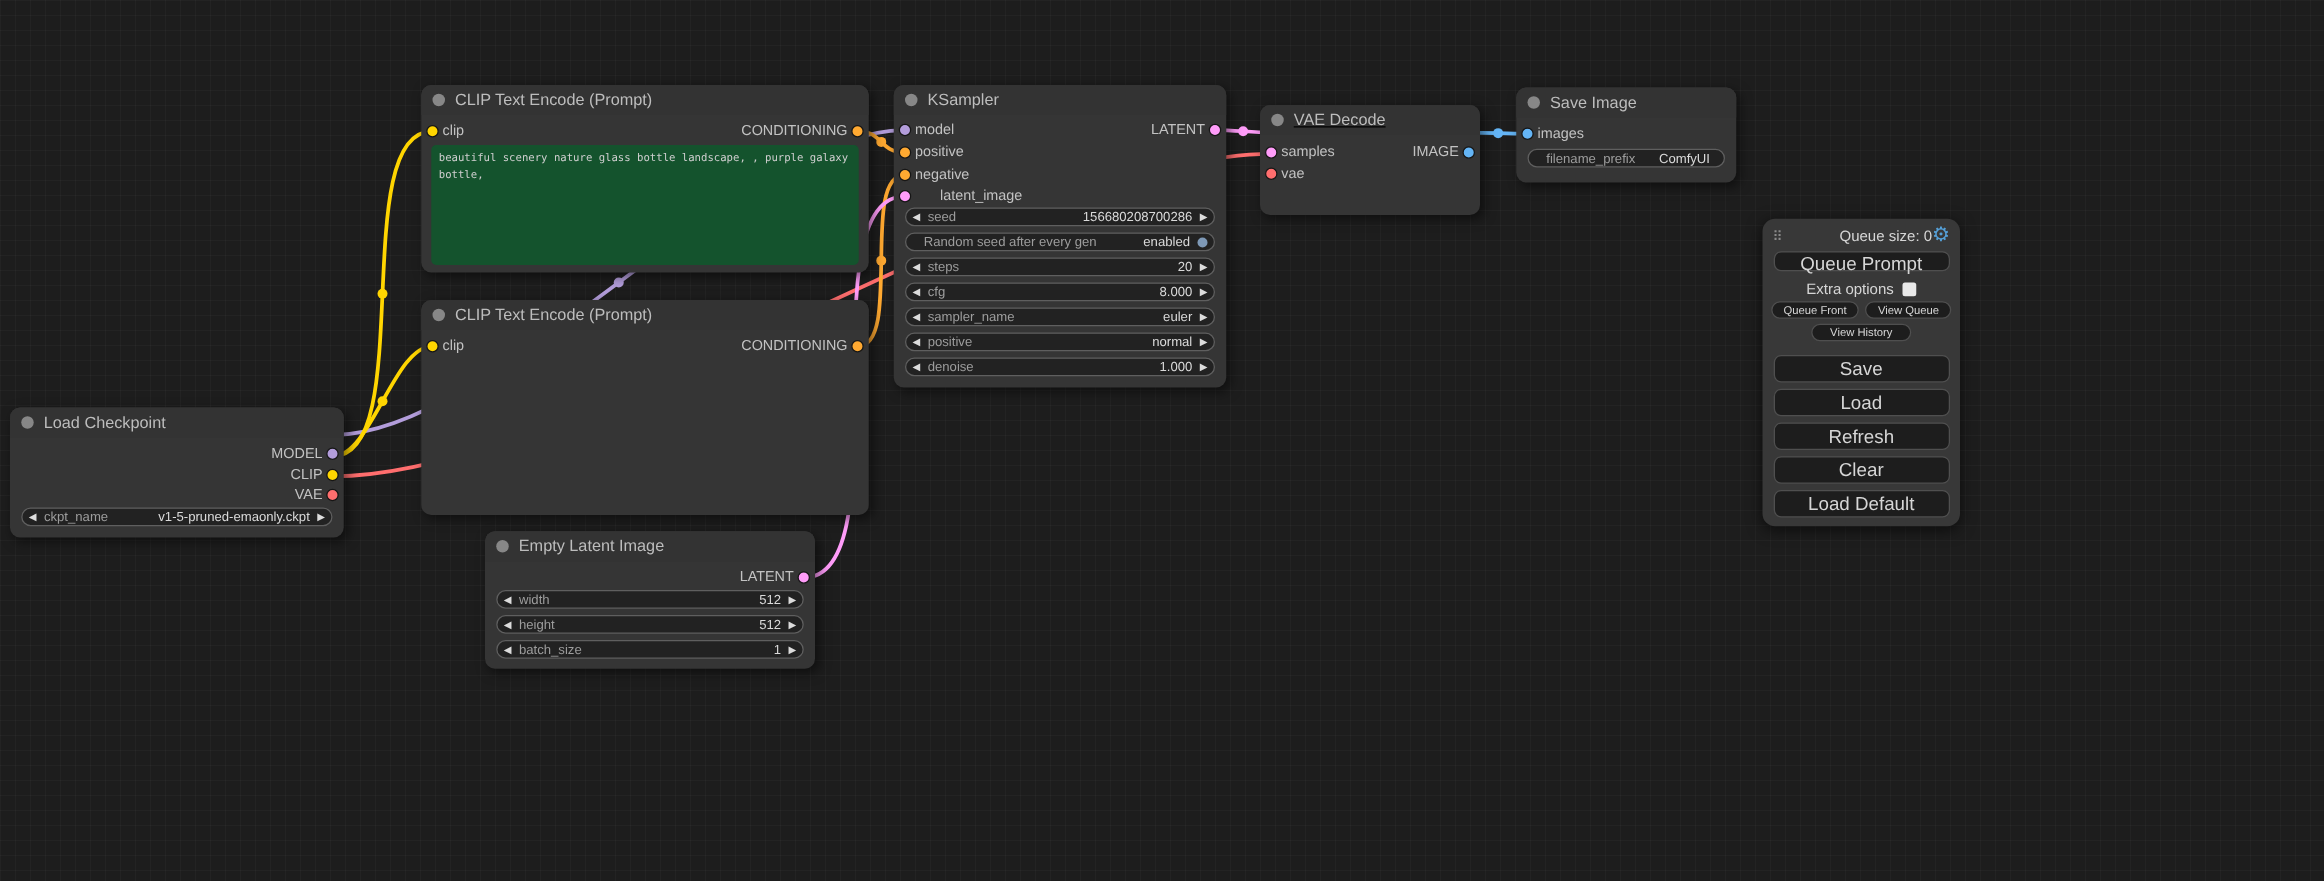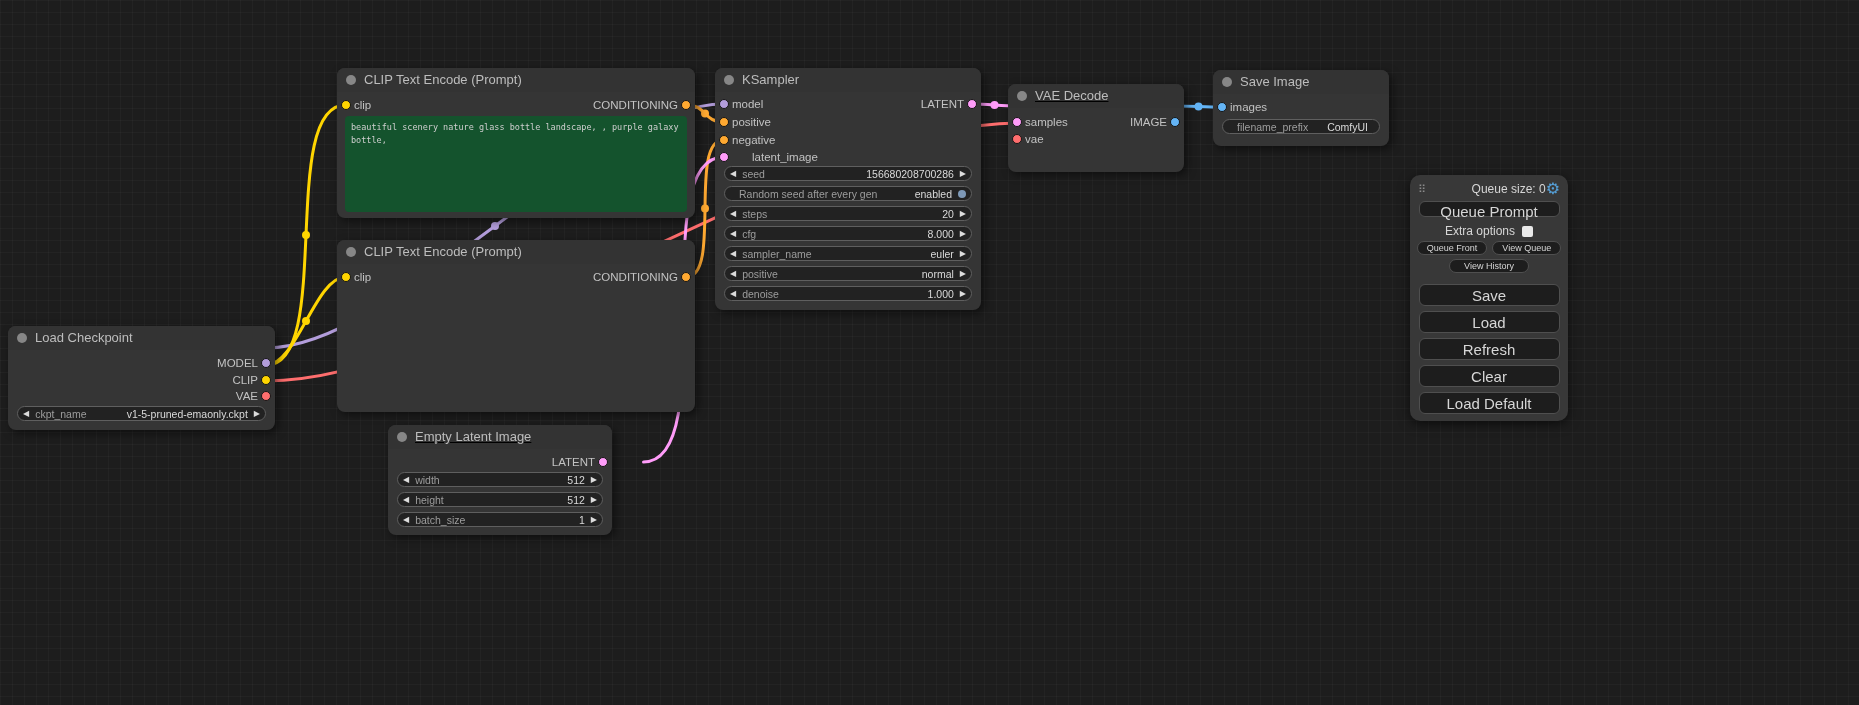--- a/index.html
+++ b/index.html
@@ -114,21 +114,21 @@
   <div class="node-title">
     <span class="collapse-dot"></span>
     <span>CLIP Text Encode (Prompt)</span>
   </div>
   <span class="slot-dot" style="left: 4px; top: 32px; background-color: rgb(255, 213, 0);"></span>
   <span class="slot-label" style="left:17px;top:31px;">clip</span>
   <span class="slot-label" style="right:17px;top:31px;">CONDITIONING</span>
   <span class="slot-dot" style="right: 4px; top: 32px; background-color: rgb(255, 169, 49);"></span>
 </div>
 
-<div class="node" style="left:388px;top:425px;width:224px;height:110px;text-decoration:underline;">
+<div class="node" style="left:388px;top:425px;width:264px;height:110px;">
   <div class="node-title">
     <span class="collapse-dot"></span>
     <span>Empty Latent Image</span>
   </div>
   <span class="slot-label" style="right:17px;top:31px;">LATENT</span>
   <span class="slot-dot" style="right: 4px; top: 32px; background-color: rgb(255, 156, 249);"></span>
   <div class="widget" style="top:47px;">
     <span class="arr">◀</span>
     <span class="wlabel">width</span>
     <span class="wvalue">512</span>

